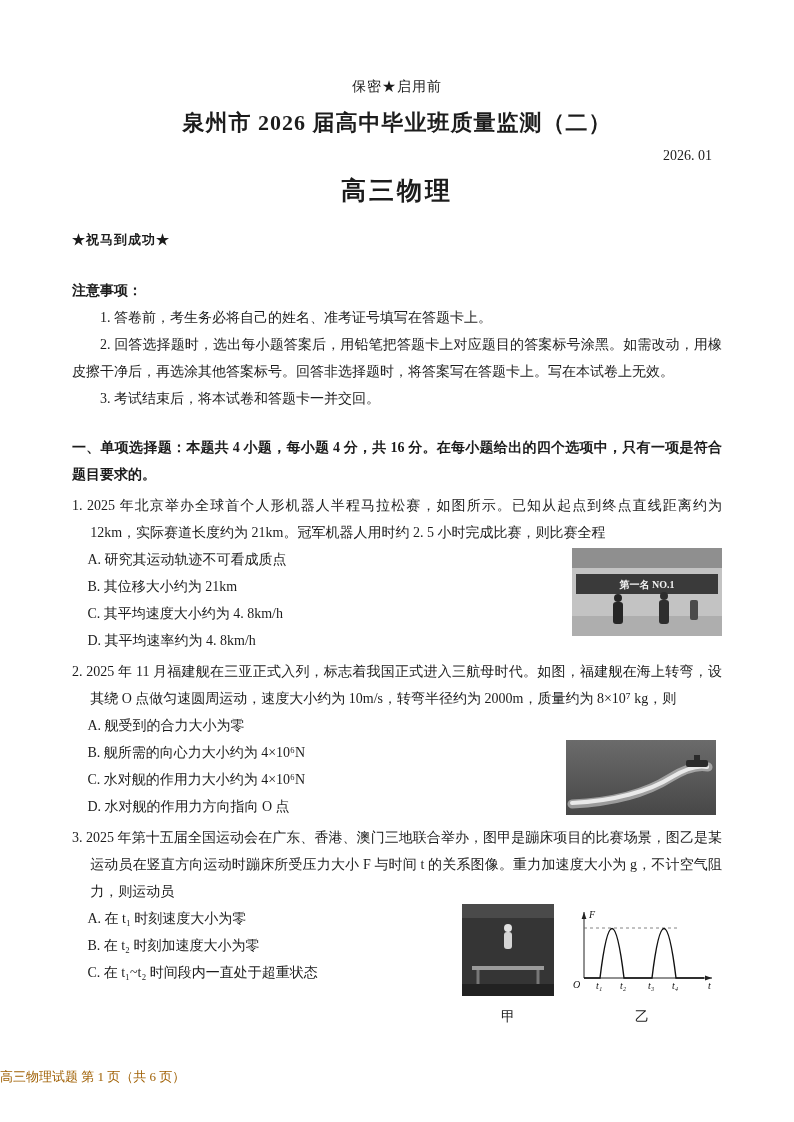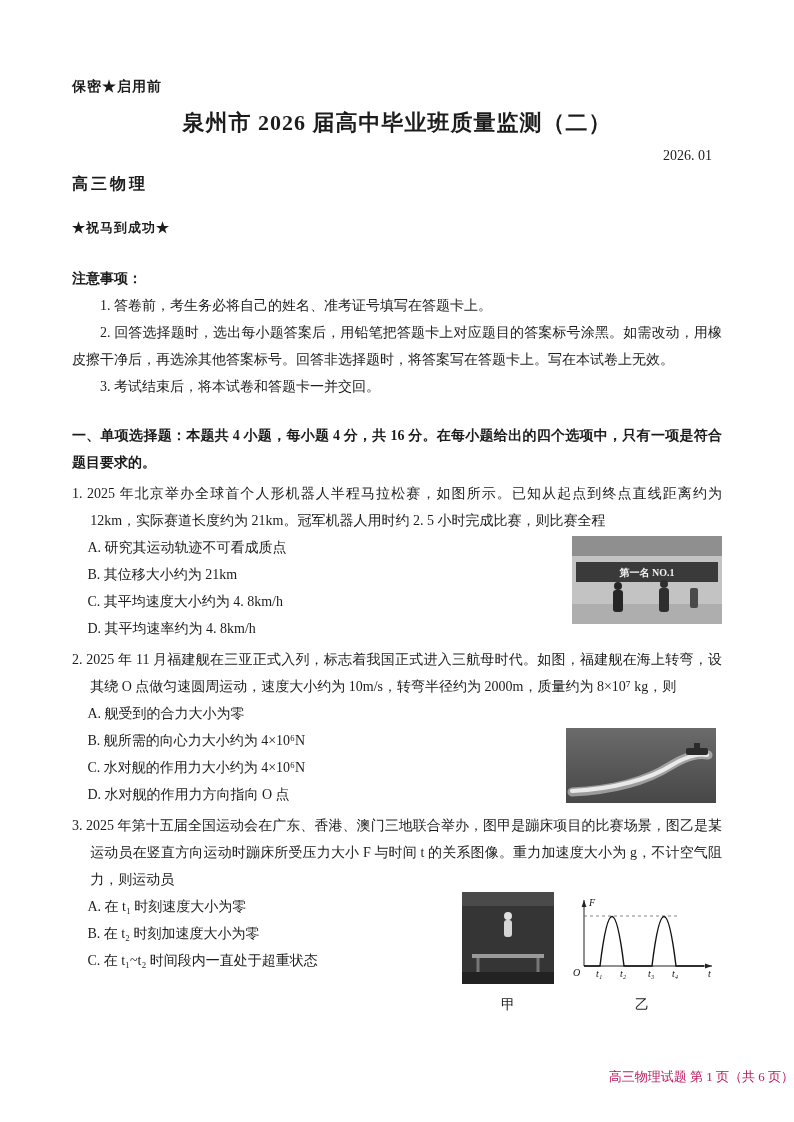--- a/index.html
+++ b/index.html
@@ -8,24 +8,24 @@
     width: 794px; height: 1122px;
     margin: 0 auto;
     background: #ffffff;
     position: relative;
     overflow: hidden;
     font-family: "Liberation Serif", "DejaVu Serif", serif;
     color: #1c1c1c;
     font-size: 14px;
     padding: 78px 72px 0 72px;
   }
-  .security { font-size: 14px; font-weight: bold; letter-spacing: 1px; }
+  .security { font-size: 14px; font-weight: normal; letter-spacing: 1px; text-align: center; }
   .title { text-align: center; font-size: 22px; font-weight: bold; margin-top: 12px; letter-spacing: 1px; }
   .date-line { text-align: right; font-size: 14px; margin-top: 10px; padding-right: 10px; }
-  .subject { font-size: 16px; font-weight: bold; margin-top: 10px; letter-spacing: 3px; }
+  .subject { text-align: center; font-size: 25px; font-weight: bold; margin-top: 10px; letter-spacing: 3px; }
   .blessing { text-align: left; font-size: 13px; font-weight: bold; margin-top: 24px; letter-spacing: 1px; }
 
   .notes { margin-top: 28px; line-height: 27px; }
   .notes-title { font-weight: bold; }
   .note { text-indent: 2em; text-align: justify; }
 
   .section-header { font-weight: bold; margin-top: 22px; line-height: 27px; text-align: justify; }
 
   .question { position: relative; margin-top: 4px; line-height: 27px; }
   .stem { padding-left: 1.3em; text-indent: -1.3em; text-align: justify; }
@@ -36,21 +36,21 @@
   .fig svg { display: block; }
   .q1-fig { right: 0; top: 56px; width: 150px; height: 88px; }
   .q2-fig { right: 6px; top: 82px; width: 150px; height: 75px; }
 
   .q3-figs { position: absolute; right: 4px; top: 80px; display: flex; align-items: flex-end; gap: 12px; }
   .figure-block { display: flex; flex-direction: column; align-items: center; }
   .fig-caption { font-size: 14px; margin-top: 4px; line-height: 16px; }
 
   .graph-text { font-size: 10px; font-style: italic; font-family: "Liberation Serif", serif; fill: #111; }
 
-  .footer { position: absolute; left: 0; right: 0; bottom: 36px; text-align: right; font-size: 13px; color: #be185d; }
+  .footer { position: absolute; left: 0; right: 0; bottom: 36px; text-align: left; font-size: 13px; color: #a16207; }
 </style>
 </head>
 <body>
 
 <div class="page">
 
   <div class="security">保密★启用前</div>
 
   <h1 class="title">泉州市 2026 届高中毕业班质量监测（二）</h1>
   <div class="date-line">2026. 01</div>

